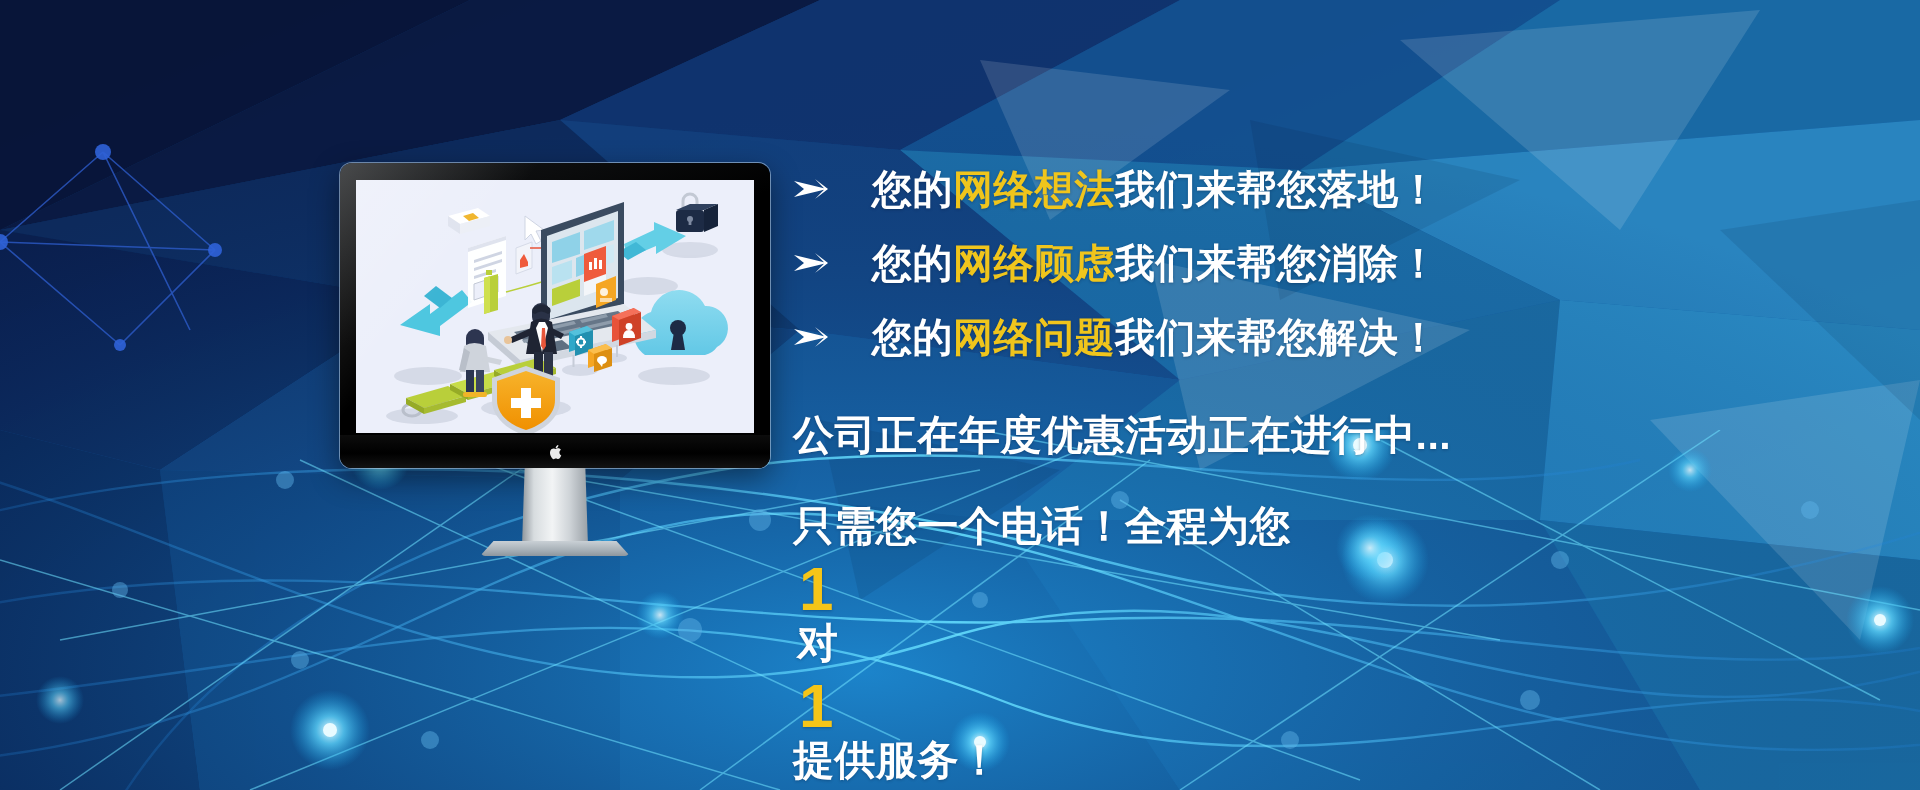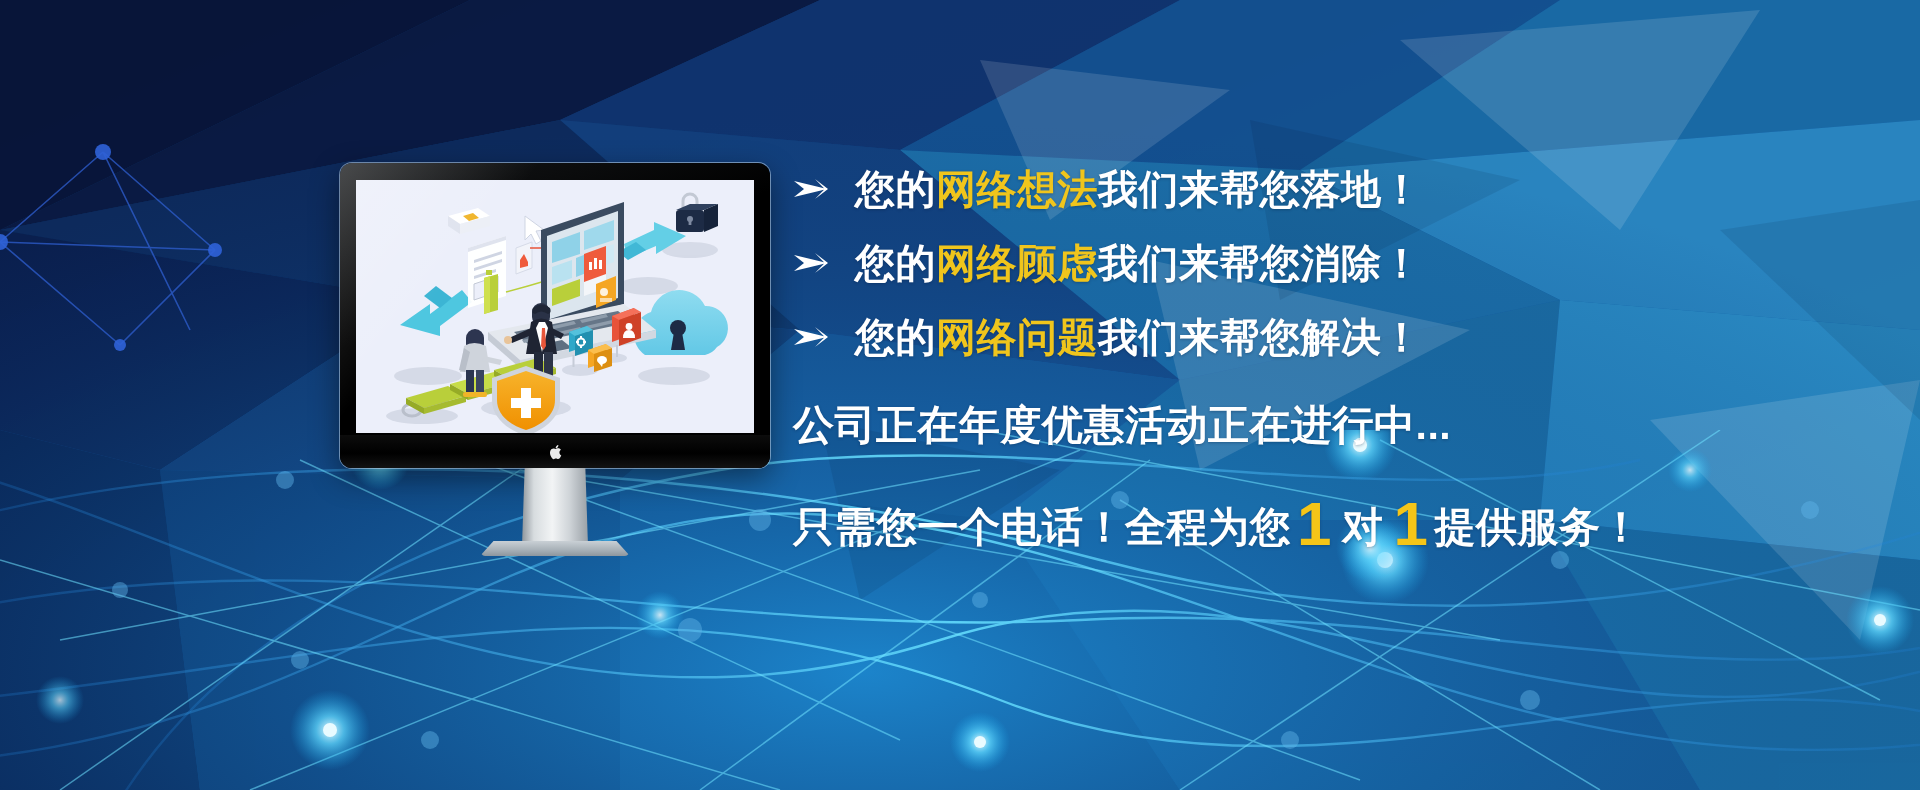--- a/index.html
+++ b/index.html
@@ -50,32 +50,33 @@
   }
 
   
   #copy { position:absolute; left:793px; top:152px; width:1010px; }
   .bullet-row { display:flex; align-items:center; height:74px; }
   .arrow-ico { width:36px; flex:0 0 36px; margin-right:26px; display:block; }
   .bullet-txt {
     font-size:40px; font-weight:bold; color:#ffffff; letter-spacing:.5px;
     text-shadow:0 1px 3px rgba(0,20,50,.30);
     white-space:nowrap;
+    margin-left:17px;
   }
   .hl { color:#f0c51c; }
   .promo-line {
     font-size:41px; font-weight:bold; color:#ffffff; white-space:nowrap;
     text-shadow:0 1px 3px rgba(0,20,50,.30);
-    margin-top:24px; letter-spacing:.5px;
+    margin-top:34px; letter-spacing:.5px;
   }
   .phone-line {
     font-size:41px; font-weight:bold; color:#ffffff; white-space:nowrap;
     text-shadow:0 1px 3px rgba(0,20,50,.30);
     margin-top:36px; letter-spacing:.5px;
-    display:flex; align-items:baseline;
+    display:flex; align-items:baseline;flex-direction:column;
   }
   .big1 {
     color:#f5c518; font-size:62px; font-weight:bold; line-height:1;
     padding:0 6px; position:relative; top:4px;
   }
   .dui { padding:0 4px; }
 </style>
 </head>
 <body>
 

